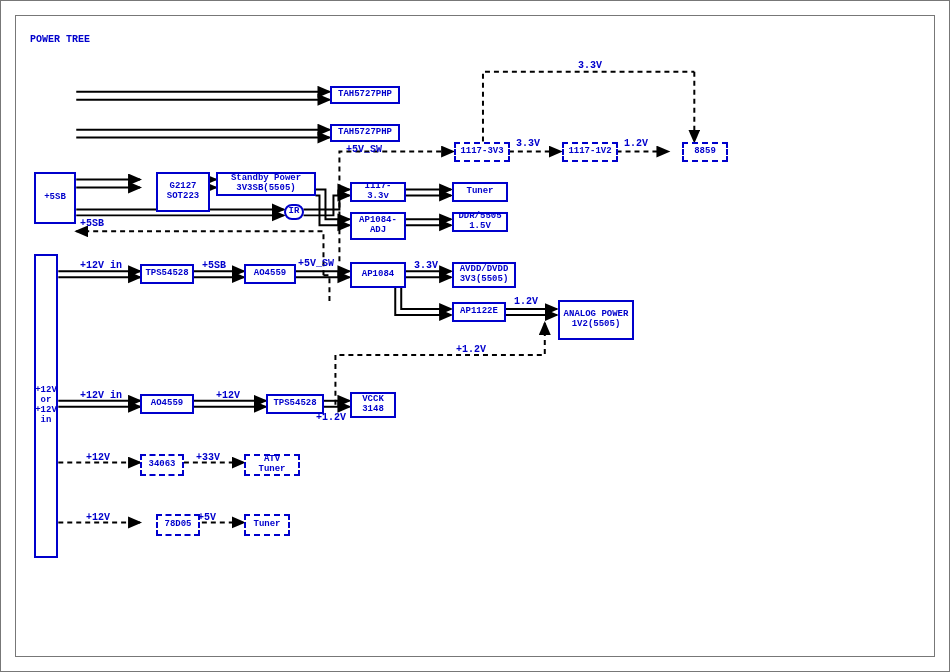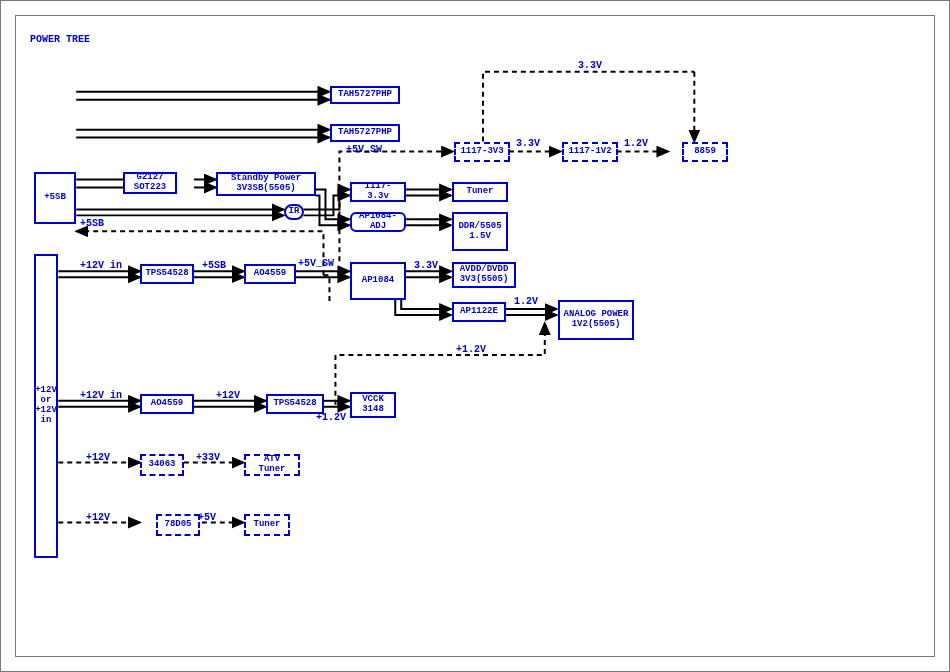--- a/index.html
+++ b/index.html
@@ -101,39 +101,39 @@
     <div class="title" style="left:14px;top:18px;">POWER TREE</div>
 
     <div class="box" style="left:18px;top:156px;width:42px;height:52px;">+5SB</div>
     <div class="box" style="left: 18px; top: 238px; width: 24px; height: 304px; white-space: pre-line;">+12V
 or
 +12V in</div>
 
     <div class="box" style="left:314px;top:70px;width:70px;height:18px;">TAH5727PHP</div>
     <div class="box" style="left:314px;top:108px;width:70px;height:18px;">TAH5727PHP</div>
 
-    <div class="box" style="left: 107px; top: 156px; width: 54px; height: 22px; white-space: pre-line;">G2127
+    <div class="box" style="left: 140px; top: 156px; width: 54px; height: 40px; white-space: pre-line;">G2127
 SOT223</div>
     <div class="box" style="left: 200px; top: 156px; width: 100px; height: 24px; white-space: pre-line;">Standby Power
 3V3SB(5505)</div>
     <div class="box" style="left:268px;top:188px;width:20px;height:16px;border-radius:8px;">IR</div>
 
     <div class="box" style="left:334px;top:166px;width:56px;height:20px;">1117-3.3v</div>
     <div class="box" style="left:436px;top:166px;width:56px;height:20px;">Tuner</div>
-    <div class="box" style="left:334px;top:196px;width:56px;height:20px;border-radius:6px;">AP1084-ADJ</div>
-    <div class="box" style="left: 436px; top: 196px; width: 56px; height: 39px; white-space: pre-line;">DDR/5505
+    <div class="box" style="left:334px;top:196px;width:56px;height:28px;">AP1084-ADJ</div>
+    <div class="box" style="left: 436px; top: 196px; width: 56px; height: 20px; white-space: pre-line;">DDR/5505
 1.5V</div>
 
     <div class="box dash" style="left:438px;top:126px;width:56px;height:20px;">1117-3V3</div>
     <div class="box dash" style="left:546px;top:126px;width:56px;height:20px;">1117-1V2</div>
     <div class="box dash" style="left:654px;top:126px;width:46px;height:20px;margin-left:12px;">8859</div>
 
     <div class="box" style="left:124px;top:248px;width:54px;height:20px;">TPS54528</div>
     <div class="box" style="left:228px;top:248px;width:52px;height:20px;">AO4559</div>
-    <div class="box" style="left:334px;top:246px;width:56px;height:38px;">AP1084</div>
+    <div class="box" style="left:334px;top:246px;width:56px;height:26px;">AP1084</div>
     <div class="box" style="left: 436px; top: 246px; width: 64px; height: 26px; white-space: pre-line;">AVDD/DVDD
 3V3(5505)</div>
     <div class="box" style="left:436px;top:286px;width:54px;height:20px;">AP1122E</div>
     <div class="box" style="left: 542px; top: 284px; width: 76px; height: 40px; white-space: pre-line;">ANALOG POWER
 1V2(5505)</div>
 
     <div class="box" style="left:124px;top:378px;width:54px;height:20px;">AO4559</div>
     <div class="box" style="left:250px;top:378px;width:58px;height:20px;">TPS54528</div>
     <div class="box" style="left: 334px; top: 376px; width: 46px; height: 26px; white-space: pre-line;">VCCK
 3148</div>

